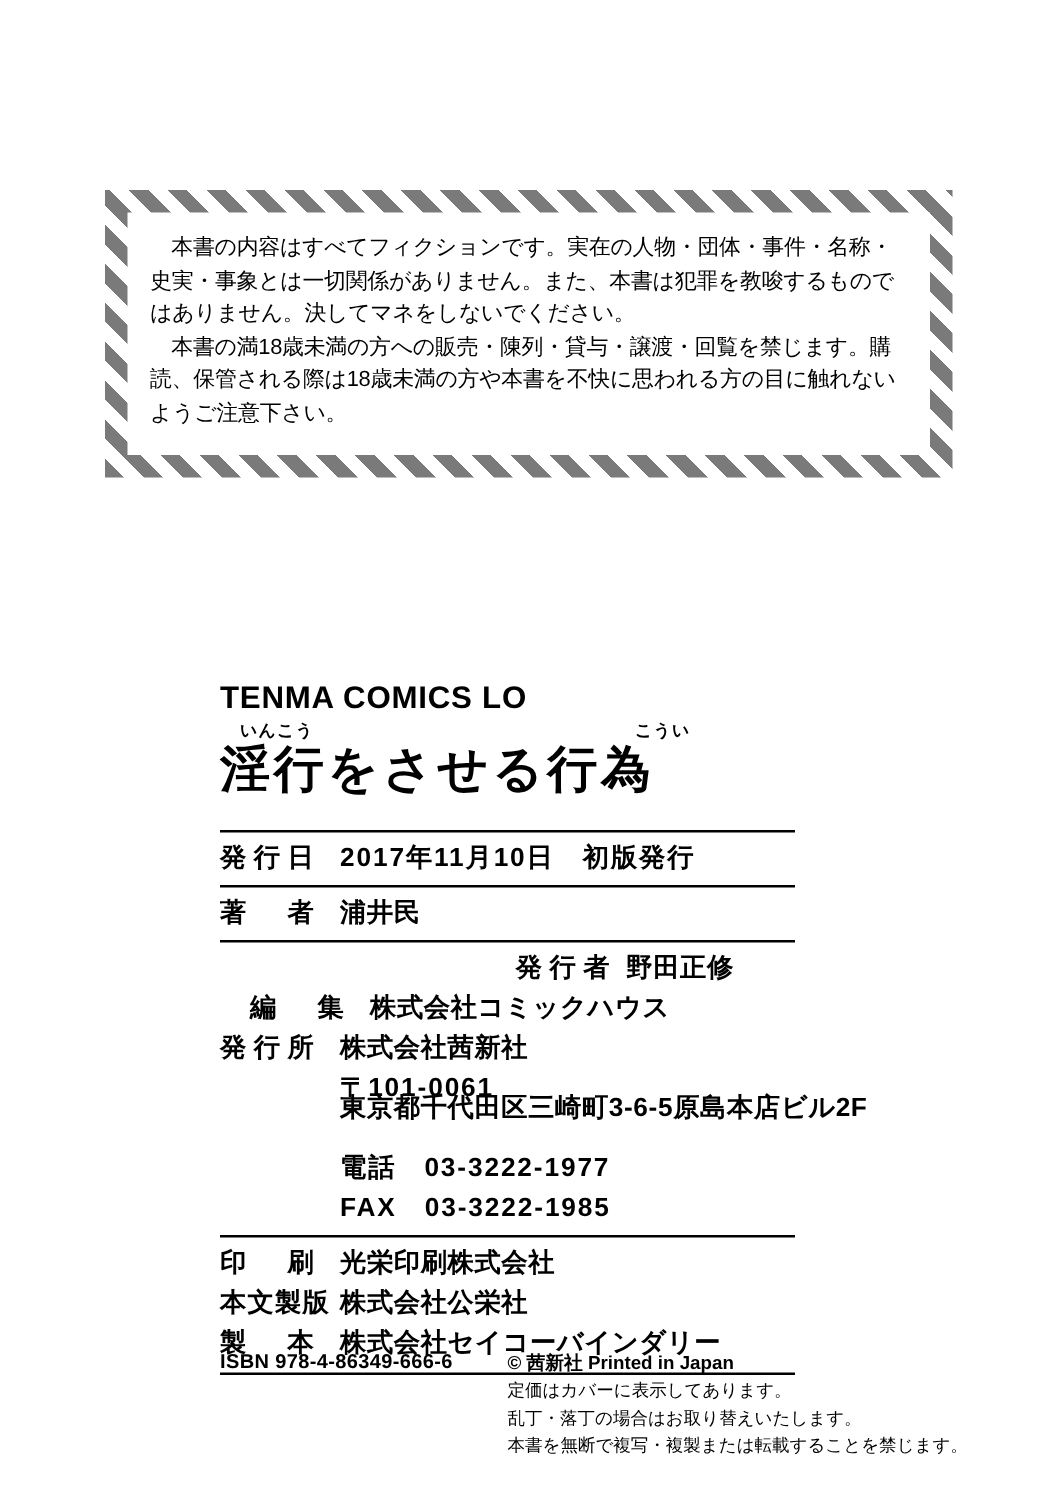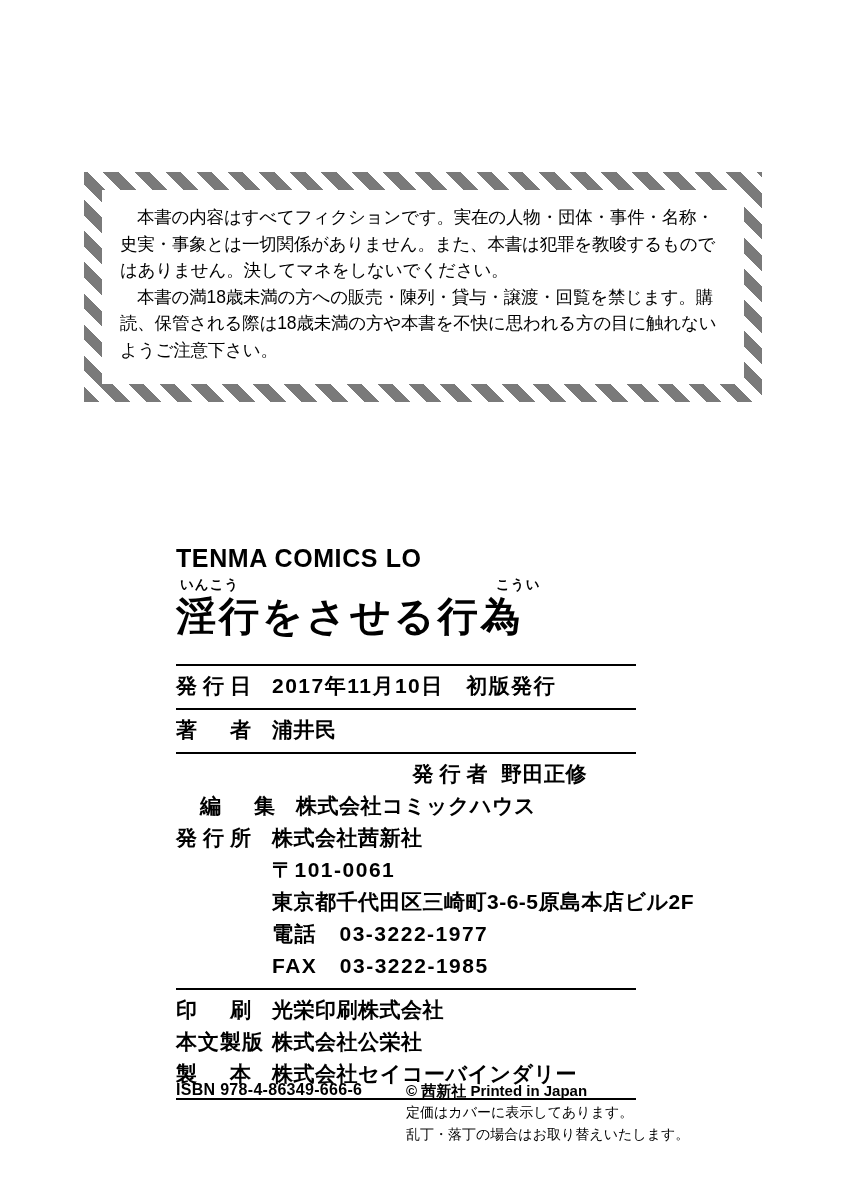--- a/index.html
+++ b/index.html
@@ -13,21 +13,21 @@
     position: relative;
     font-family: "Liberation Sans", sans-serif;
     color: #000000;
     overflow: hidden;
   }
 
   
   .notice-box {
     position: absolute;
     left: 84px;
-    top: 172px;
+    top: 152px;
     width: 678px;
     height: 230px;
     box-sizing: border-box;
     background: #ffffff;
     padding: 18px;
     
     background-image:
       repeating-linear-gradient(45deg,
         #7a7a7a 0px, #7a7a7a 11px,
         #ffffff 11px, #ffffff 22px);
@@ -81,20 +81,21 @@
   }
   .ruby-row {
     position: relative;
     height: 17px;
   }
   .ruby {
     position: absolute;
     font-size: 13.5px;
     font-weight: 700;
     letter-spacing: 1px;
+    margin-left: 12px;
   }
   .ruby.r1 { left: 4px; }
   .ruby.r2 { left: 320px; }
   .main-title {
     font-size: 40px;
     font-weight: 800;
     letter-spacing: 3px;
     line-height: 1.1;
     margin-top: 1px;
   }
@@ -192,21 +193,21 @@
   </div>
   <div class="row" style="top:256px;margin-left:24px;">
     <span class="lbl">編　集</span><span class="val">株式会社コミックハウス</span>
   </div>
   <div class="row" style="top:288px;">
     <span class="lbl">発行所</span><span class="val">株式会社茜新社</span>
   </div>
   <div class="row" style="top:320px;">
     <span class="lbl"></span><span class="val sp">〒101-0061</span>
   </div>
-  <div class="row" style="top:352px;">
+  <div class="row" style="top:336px;">
     <span class="lbl"></span><span class="val">東京都千代田区三崎町3-6-5原島本店ビル2F</span>
   </div>
   <div class="row" style="top:384px;">
     <span class="lbl"></span><span class="val sp">電話　03-3222-1977</span>
   </div>
   <div class="row" style="top:416px;">
     <span class="lbl"></span><span class="val sp">FAX　03-3222-1985</span>
   </div>
 
   <div class="rule" style="top:452px;"></div>
@@ -225,13 +226,14 @@
 </div>
 
 <div class="footer-left">
   <div>ISBN 978-4-86349-666-6</div>
 </div>
 
 <div class="footer-right">
   <div class="first nowrap">© 茜新社  Printed in Japan</div>
   <div class="nowrap">定価はカバーに表示してあります。</div>
   <div class="nowrap">乱丁・落丁の場合はお取り替えいたします。</div>
+  <div class="nowrap">本書を無断で複写・複製または転載することを禁じます。</div>
 </div>
 
 </body></html>

